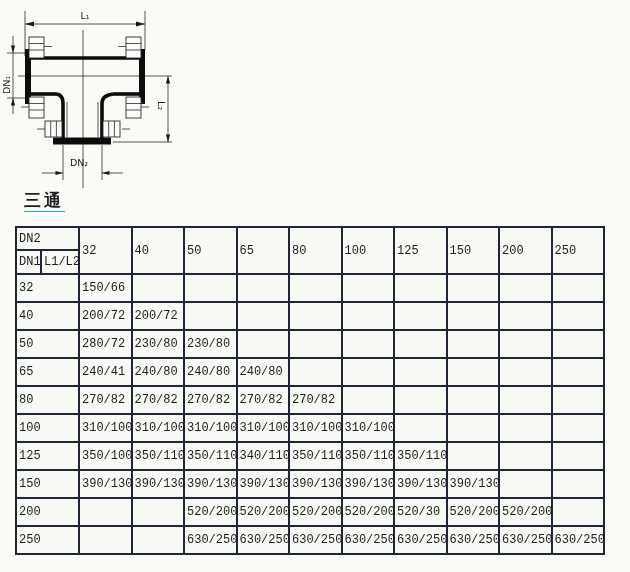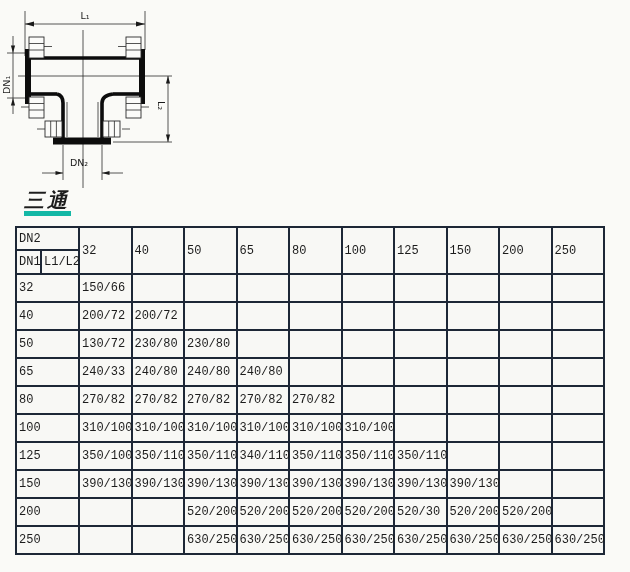--- a/index.html
+++ b/index.html
@@ -7,23 +7,23 @@
     width:630px;height:572px;position:relative;overflow:hidden;
     background:#fafaf7;
     font-family:"Liberation Sans", sans-serif;
   }
   
   #drawing{position:absolute;left:0;top:0}
   .dimtext{font-family:"DejaVu Sans", sans-serif;font-size:9.5px;fill:#1a1a1a}
   
   #title{
     position:absolute;left:24px;top:190px;
-    font-size:20px;font-weight:bold;color:#1d1d1d;
+    font-size:17px;font-weight:bold;color:#1d1d1d;
     letter-spacing:3px;line-height:21px;
-    border-bottom:5px solid #14b8a6;padding:0 1px 0 0;font-style:italic;
+    border-bottom:1px solid #14b8a6;padding:0 1px 0 0;
   }
   
   #dimtable{
     position:absolute;left:15px;top:226px;
     border-collapse:collapse;table-layout:fixed;width:588px;
     background:#f8f8f5;
   }
   #dimtable td{
     border:2px solid #1d2736;
     font-family:"Liberation Mono","DejaVu Sans Mono",monospace;
@@ -178,34 +178,34 @@
         <td></td>
         <td></td>
         <td></td>
         <td></td>
         <td></td>
         <td></td>
         <td></td>
       </tr>
       <tr>
         <td colspan="2">50</td>
-        <td>130/72</td>
+        <td>280/72</td>
         <td>230/80</td>
         <td>230/80</td>
         <td></td>
         <td></td>
         <td></td>
         <td></td>
         <td></td>
         <td></td>
         <td></td>
       </tr>
       <tr>
         <td colspan="2">65</td>
-        <td>240/33</td>
+        <td>240/41</td>
         <td>240/80</td>
         <td>240/80</td>
         <td>240/80</td>
         <td></td>
         <td></td>
         <td></td>
         <td></td>
         <td></td>
         <td></td>
       </tr>

